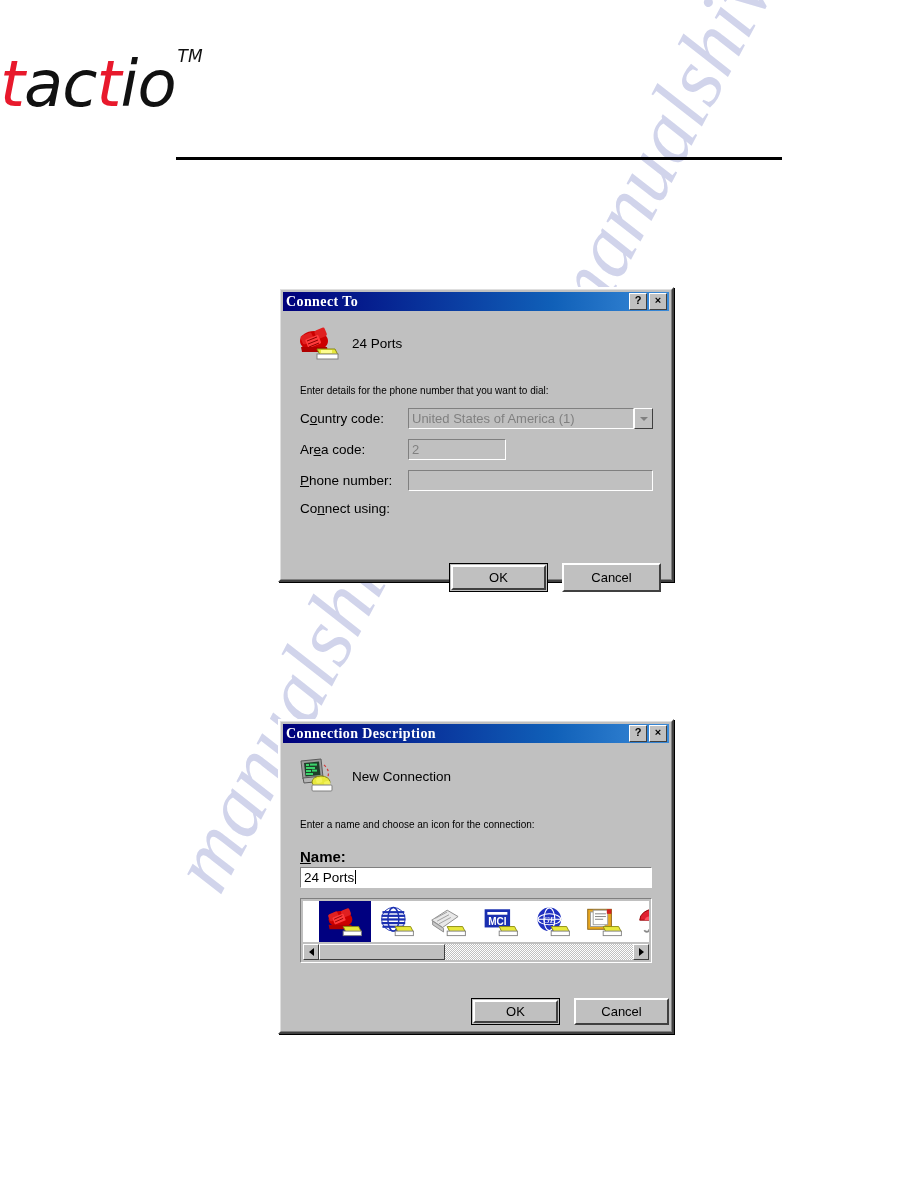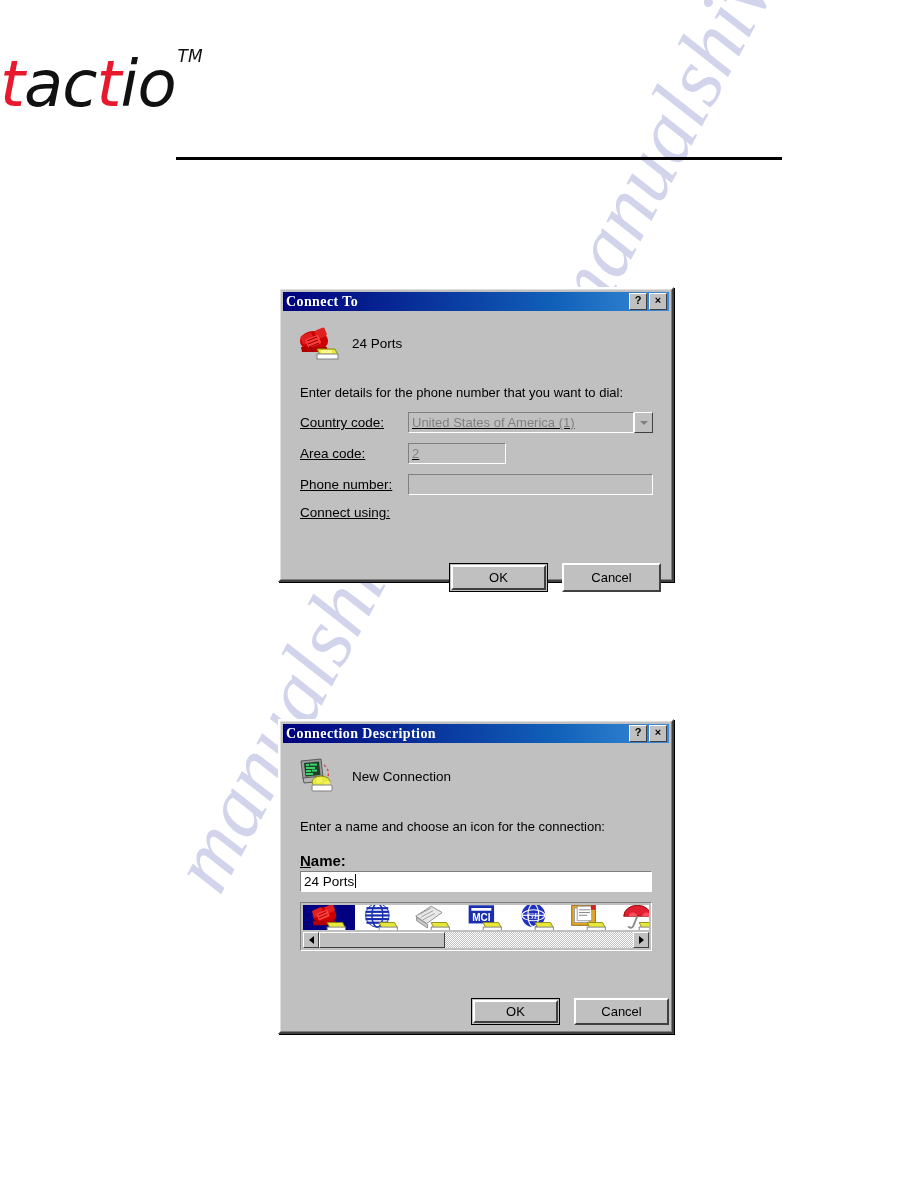--- a/index.html
+++ b/index.html
@@ -140,25 +140,25 @@
   .hdr-row {
     display: flex;
     align-items: center;
     gap: 11px;
     padding: 14px 0 0 16px;
   }
   .hdr-label { font-size: 13.5px; color: #000; }
 
   .instr {
     padding: 24px 0 0 19px;
-    font-size: 13px;
+    font-size: 10px;
   }
 
   
-  .form { padding: 12px 0 0 19px; text-decoration: underline; }
+  .form { padding: 12px 0 0 19px; }
   .frow {
     display: flex;
     align-items: center;
     margin-bottom: 10px;
   }
   .flabel {
     width: 108px;
     font-size: 13.5px;
     flex: 0 0 auto;
   }
@@ -283,22 +283,23 @@
     border-left: 1px solid #808080;
     border-right: 1px solid #ffffff;
     border-bottom: 1px solid #ffffff;
     padding: 2px;
     box-sizing: border-box;
   }
   .iconstrip {
     background: #ffffff;
     display: flex;
     align-items: center;
-    height: 25px;
+    height: 41px;
     overflow: hidden;
+    padding-left: 16px;
   }
   .iconcell {
     width: 52px;
     height: 41px;
     display: flex;
     align-items: center;
     justify-content: center;
     box-sizing: border-box;
     flex: 0 0 auto;
   }

